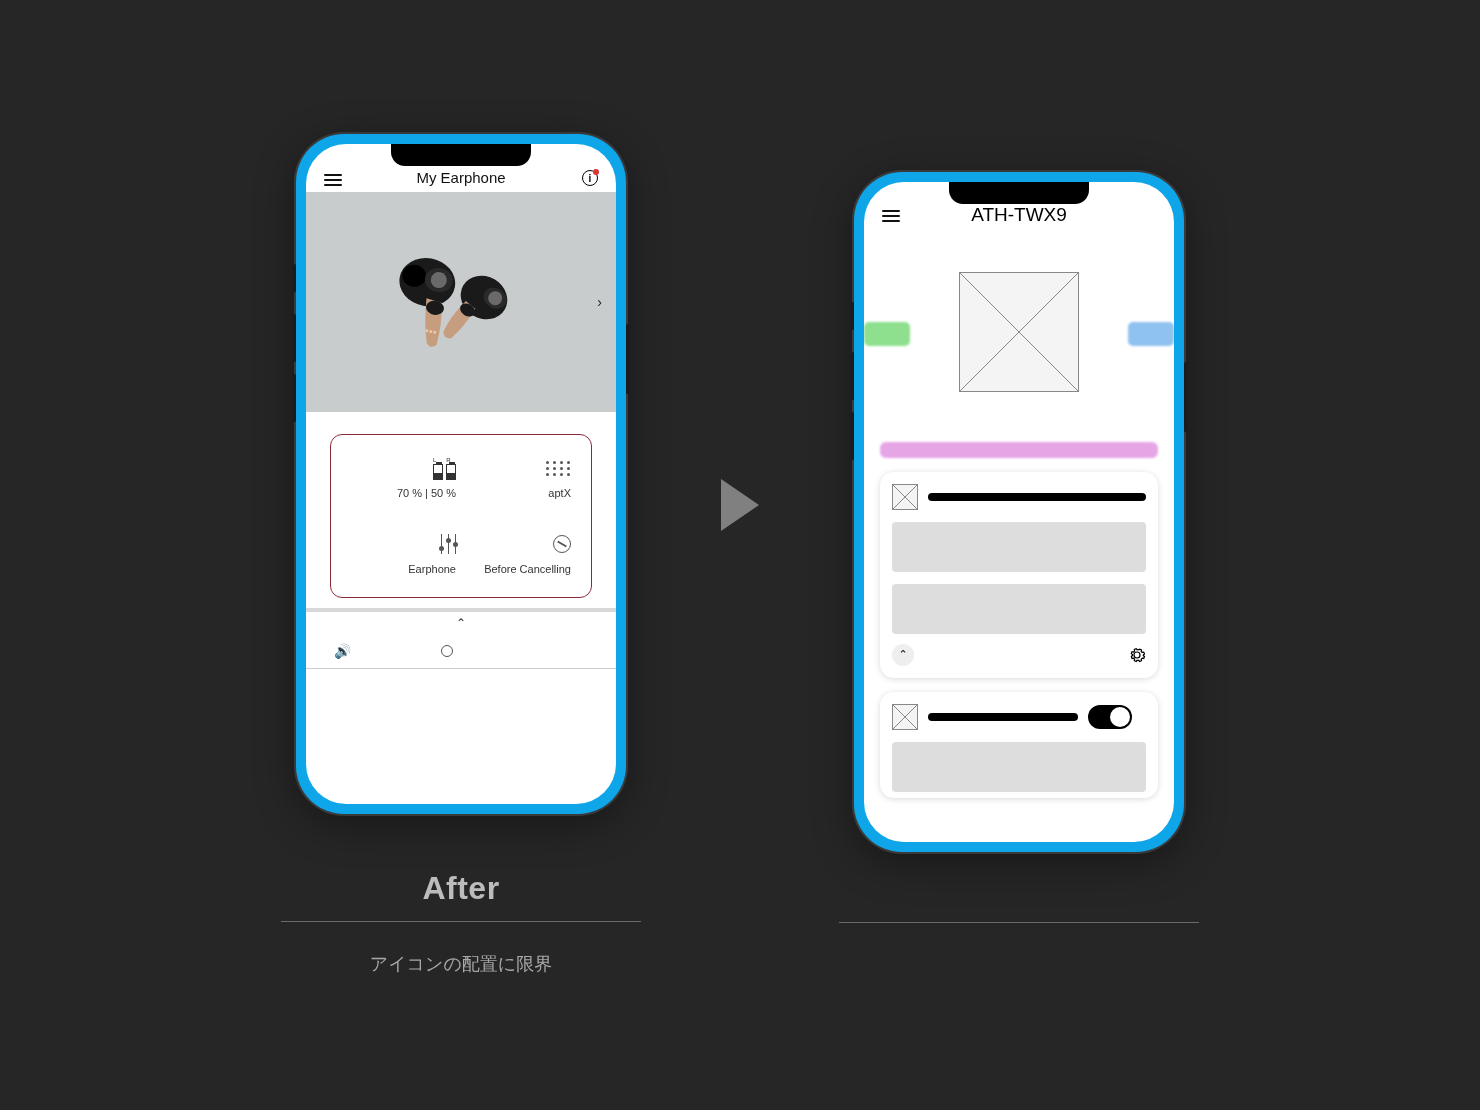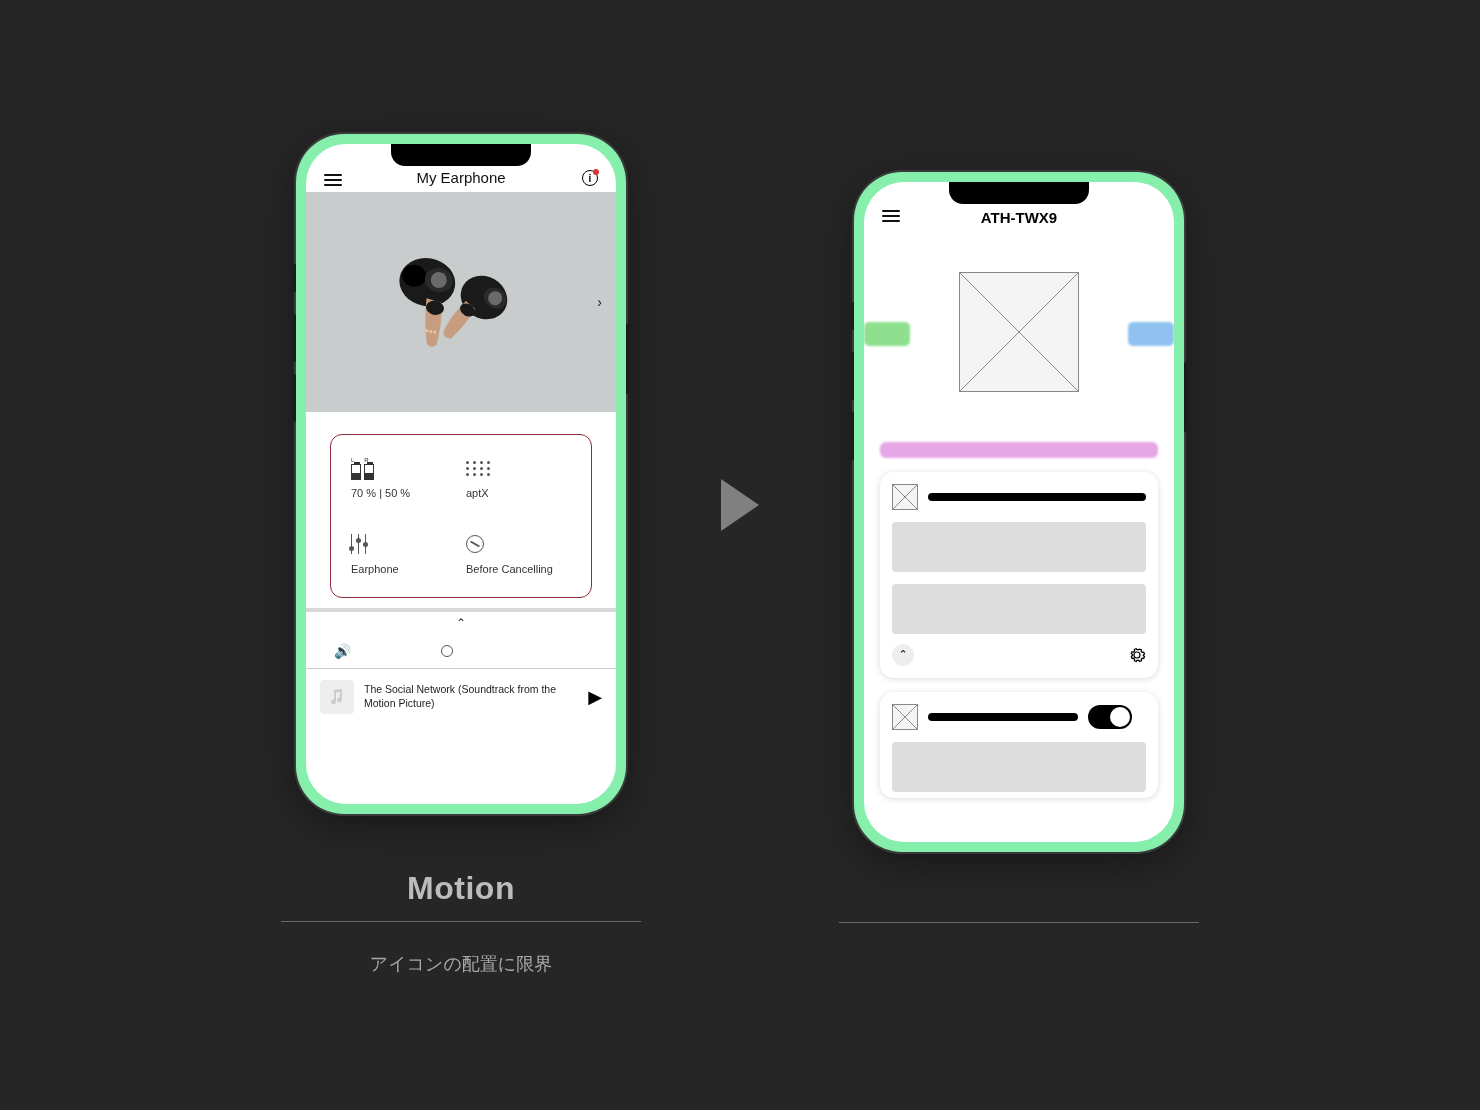--- a/index.html
+++ b/index.html
@@ -15,21 +15,21 @@
     position: relative;
   }
   .col {
     display: flex;
     flex-direction: column;
     align-items: center;
   }
   .phone-frame {
     width: 330px;
     height: 680px;
-    background: #86efac;
+    background: #0ea5e9;
     border-radius: 48px;
     padding: 10px;
     position: relative;
     box-shadow: 0 0 0 2px #3a3a3a, 0 10px 40px rgba(0,0,0,.4);
   }
   .phone-frame::before { 
     content: "";
     position: absolute;
     top: 10px; left: 50%;
     transform: translateX(-50%);
@@ -78,21 +78,21 @@
   .status-card {
     margin: 22px 24px 10px;
     border: 1.5px solid #8a2b3a;
     border-radius: 12px;
     padding: 22px 20px;
     display: grid;
     grid-template-columns: 1fr 1fr;
     row-gap: 34px;
     column-gap: 10px;
   }
-  .sc-cell { display:flex; flex-direction:column; gap:8px; font-size:11px; color:#333; }
+  .sc-cell { display:flex; flex-direction:column; gap:8px; font-size:11px; color:#333;align-items:flex-end; }
   .sc-cell .ic { height: 22px; display:flex; align-items:center; }
   .batt-wrap { display:flex; gap:3px; align-items:flex-end; }
   .batt {
     width: 10px; height: 16px; border:1px solid #333; position:relative; background:linear-gradient(to top,#333 40%,transparent 40%);
   }
   .batt::before { content:""; position:absolute; top:-3px; left:2px; width:6px; height:2px; background:#333; }
   .batt-lr { font-size:6px; display:flex; gap:10px; margin-bottom:1px;}
   .dots-grid { display:grid; grid-template-columns:repeat(4,4px); gap:3px; }
   .dots-grid i { width:3px; height:3px; background:#555; border-radius:50%; }
   .eq-sliders { display:flex; gap:6px; }
@@ -117,21 +117,21 @@
   .album { width:34px; height:34px; background:#eee; border-radius:4px; display:flex; align-items:center; justify-content:center; color:#bbb; }
   .track-text { flex:1; font-size:10.5px; line-height:1.3; color:#222; }
   .play-ic { font-size:18px; color:#000; }
   
   .a-header {
     height:50px;
     display:flex; align-items:flex-end; justify-content:center;
     position:relative; padding-bottom:6px;
   }
   .a-header .hamburger { position:absolute; left:18px; bottom:10px; }
-  .a-title { font-size:15px; font-weight:700; }
+  .a-title { font-size:19px; font-weight:400; }
   .a-hero {
     height: 200px;
     display:flex; align-items:center; justify-content:center;
     position:relative;
   }
   .img-ph { width:120px; height:120px; border:1px solid #888; background:#f4f4f4; position:relative; }
   .img-ph::before, .img-ph::after { content:""; position:absolute; inset:0; }
   .img-ph::before { background:linear-gradient(to top right, transparent calc(50% - .5px), #888, transparent calc(50% + .5px)); }
   .img-ph::after  { background:linear-gradient(to top left,  transparent calc(50% - .5px), #888, transparent calc(50% + .5px)); }
   .chip { position:absolute; width:46px; height:24px; border-radius:5px; filter: blur(1px); }
@@ -273,34 +273,25 @@
         </div>
       </div>
 
       <div class="divider-h"></div>
       <div class="chevron-row">⌃</div>
       <div class="vol-row">
         <span class="speaker-ic">🔊</span>
         <span class="circ"></span>
       </div>
       <div class="player-sep"></div>
-      <div class="player">
-        <div class="album">
-          <svg width="20" height="20" viewBox="0 0 20 20">
-              <path d="M7 3 L15 2 V13 A2.5 2.5 0 1 1 13 10.5 V5 L9 5.5 V15 A2.5 2.5 0 1 1 7 12.5 Z" fill="#ccc"></path>
-            </svg>
-        </div>
-        <div class="track-text">The Social Network (Soundtrack from the Motion Picture)</div>
-        <div class="play-ic">▶</div>
-      </div>
     </div>
   </div>
 
   <div class="label-block">
-    <div class="label-title">Motion</div>
+    <div class="label-title">After</div>
     <div class="label-rule"></div>
     <div class="label-sub">アイコンの配置に限界</div>
   </div>
 </div>
 
 <div class="center-arrow"></div>
 
 <div class="col">
   <div class="phone-frame">
     <span class="sb l1"></span>

